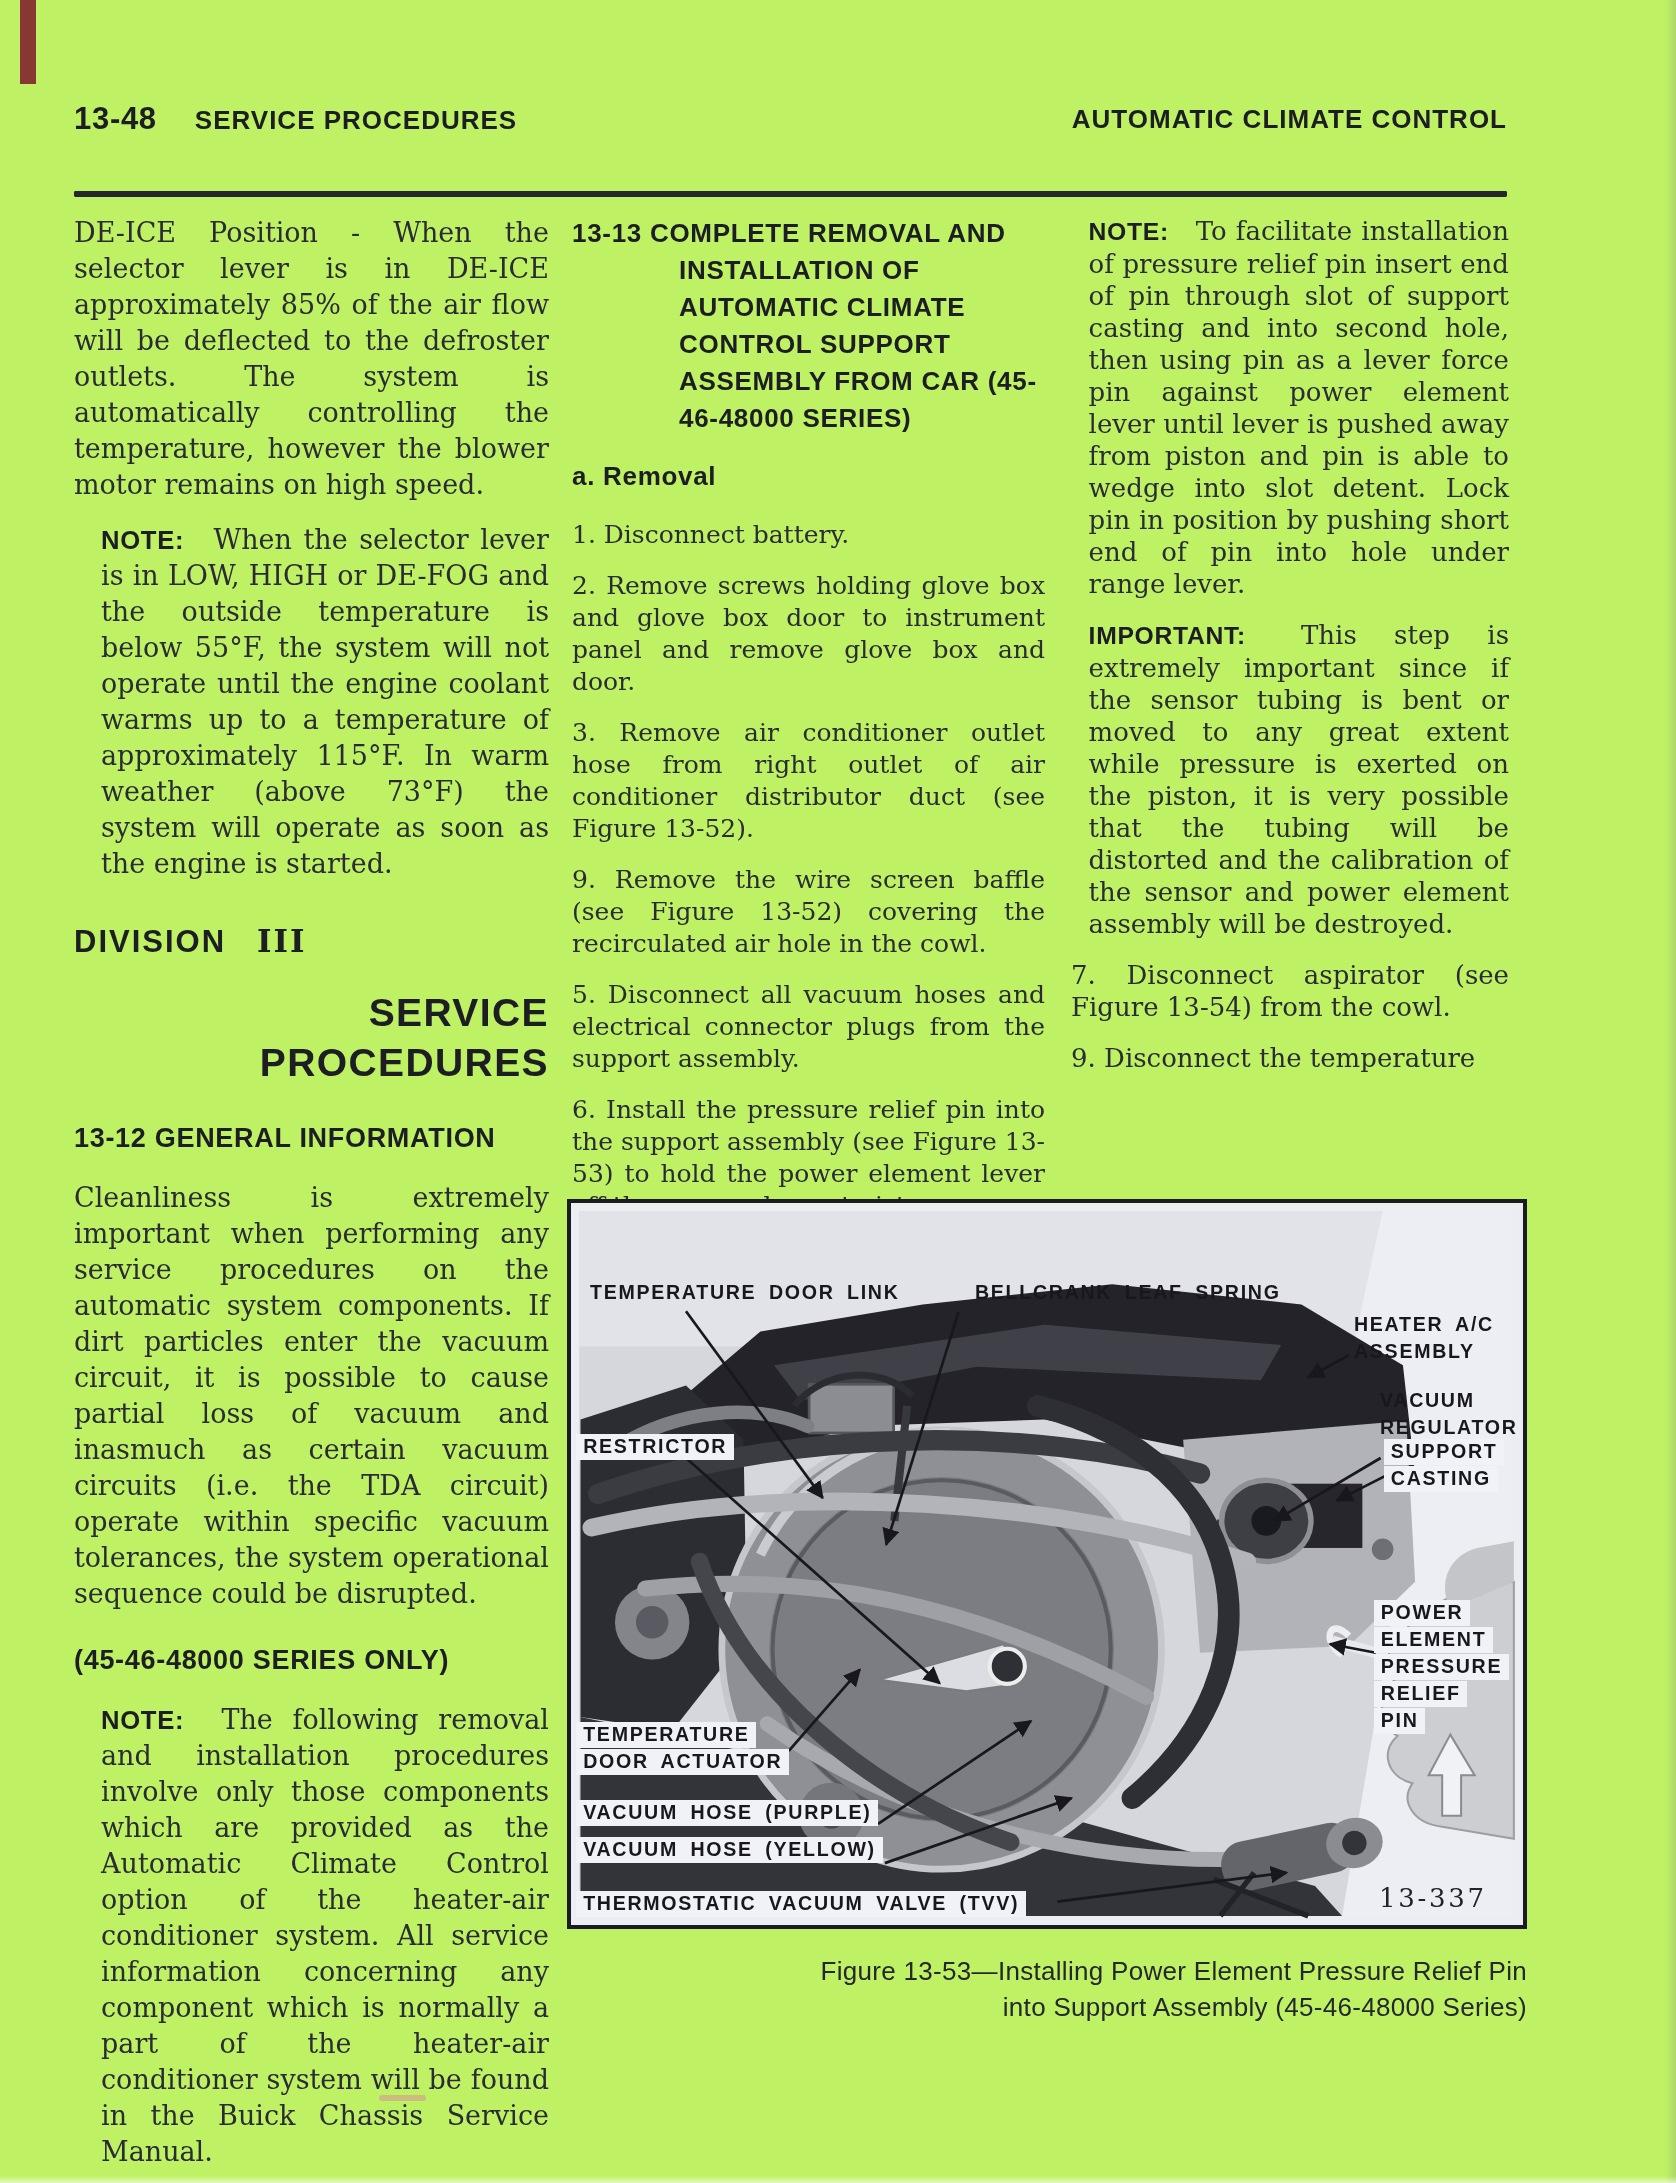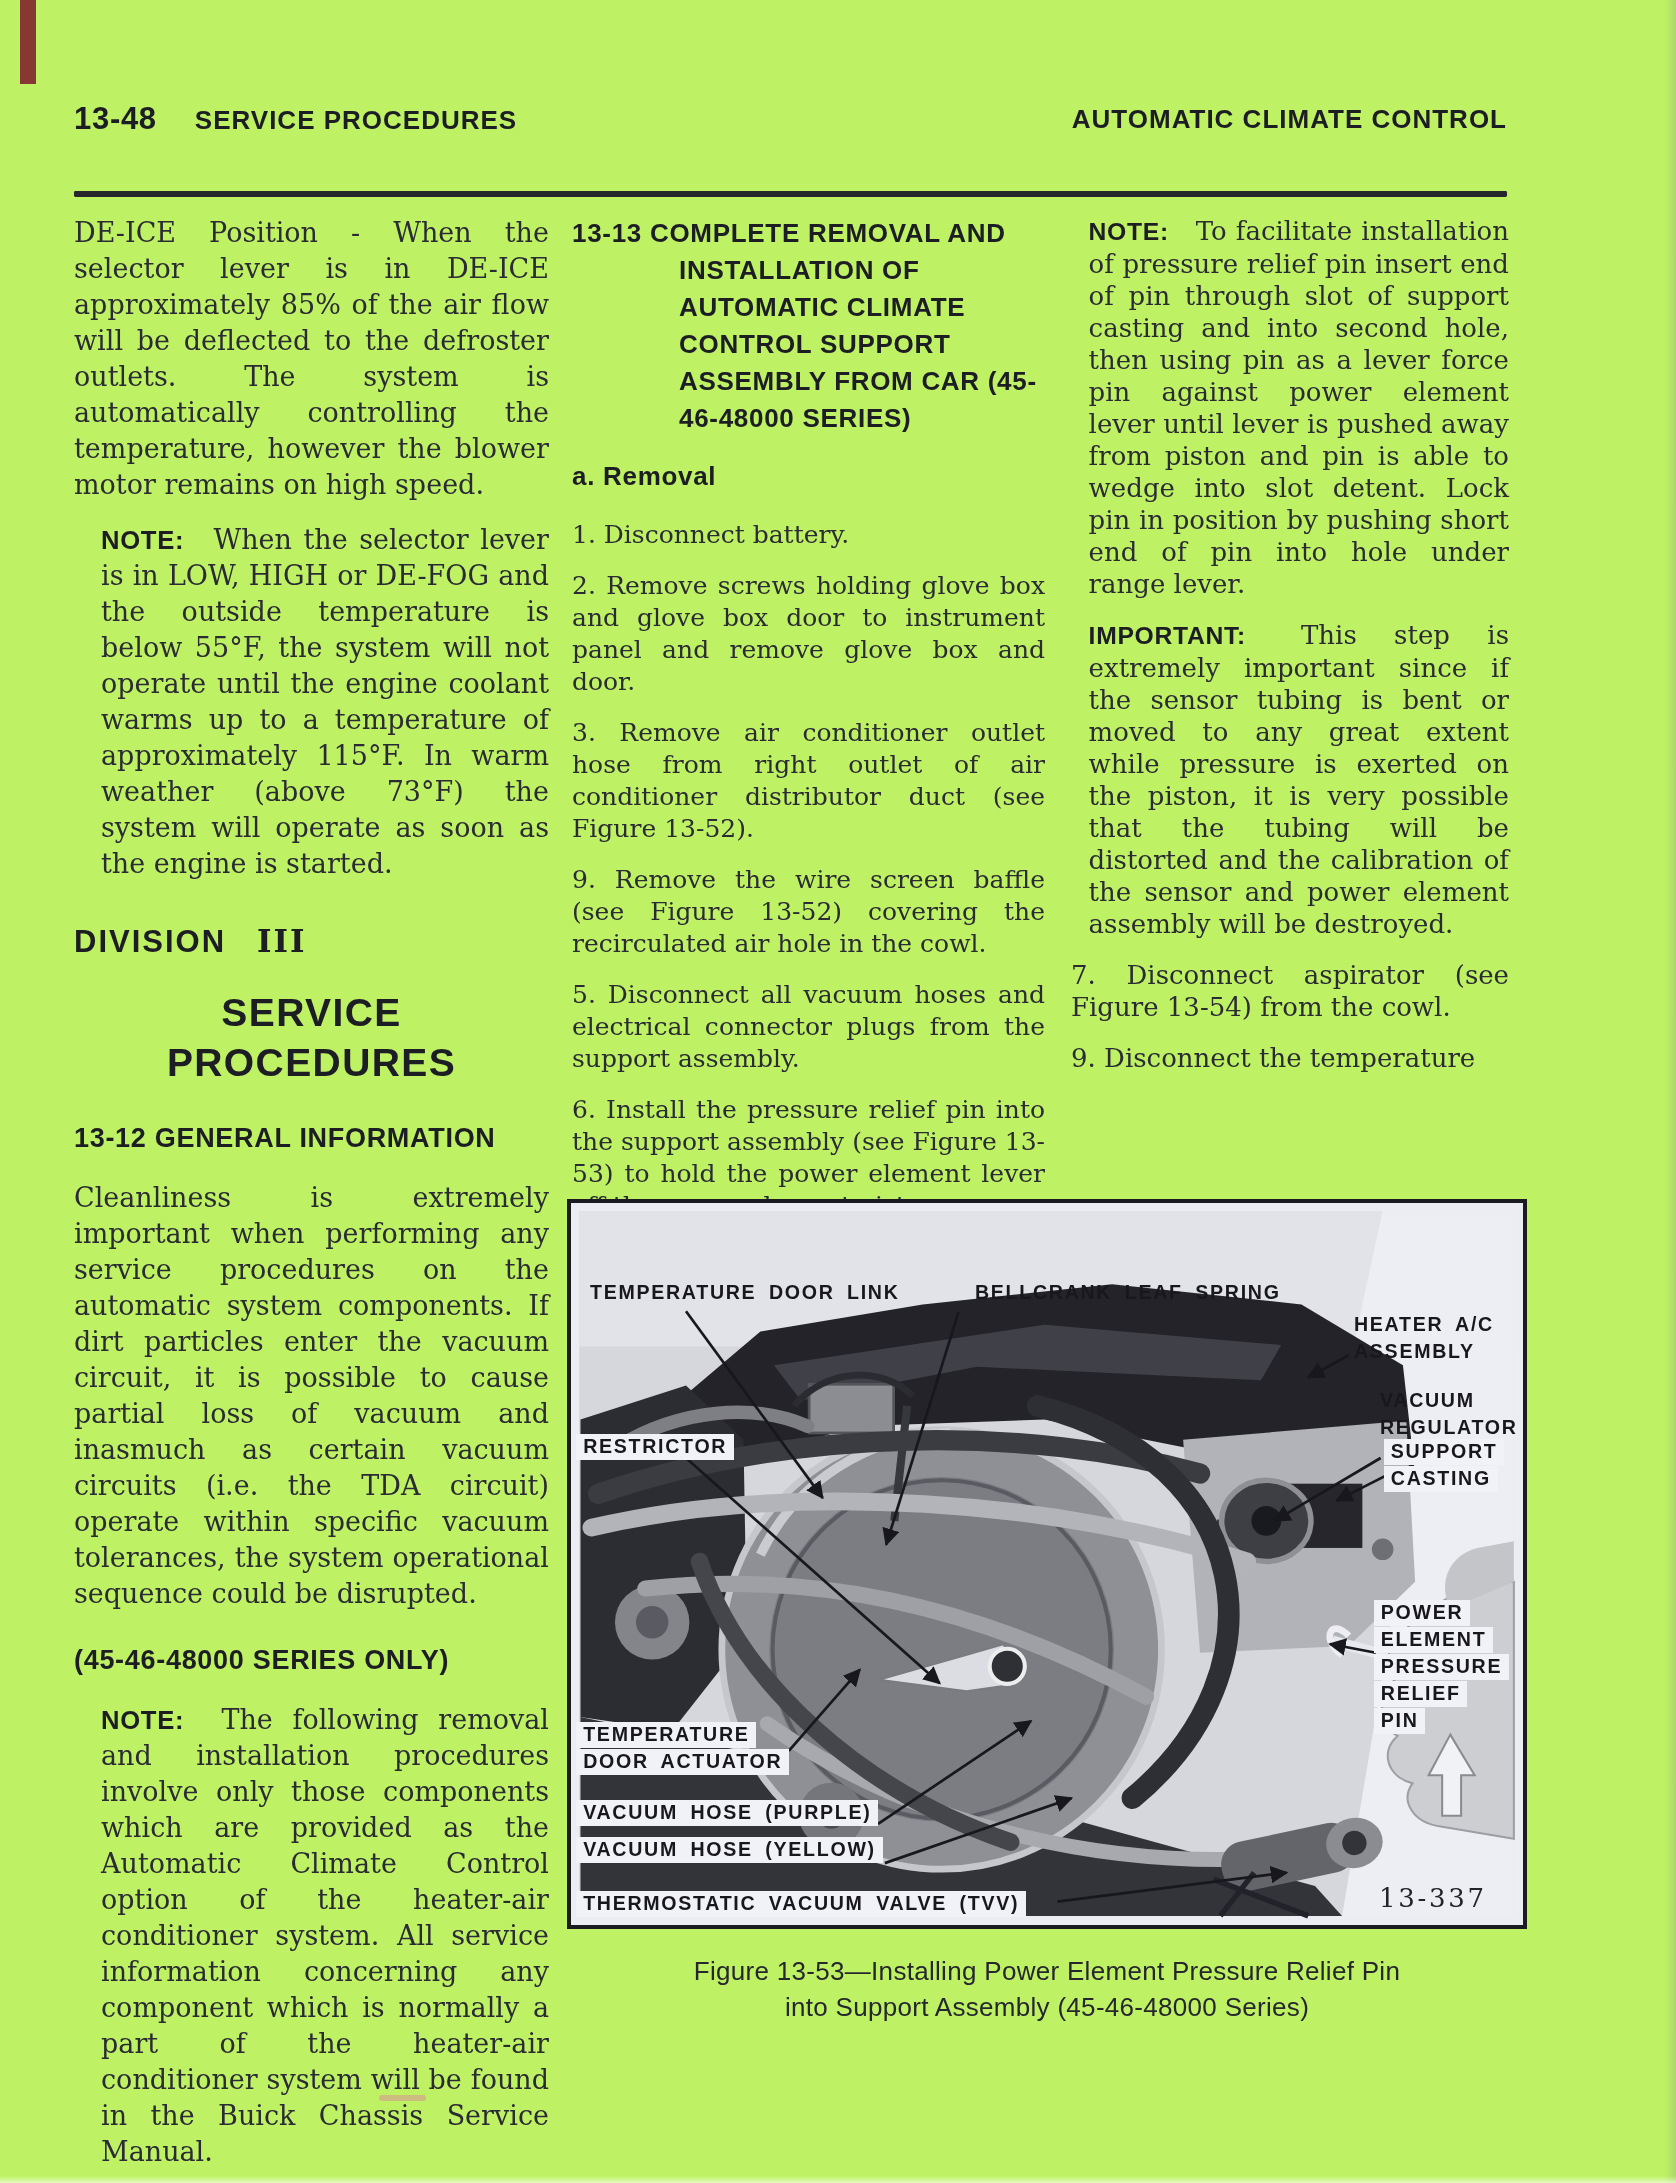--- a/index.html
+++ b/index.html
@@ -22,36 +22,36 @@
   .col{position:absolute;top:215px;text-align:justify;}
   .col1{left:74px;width:475px;font-size:27px;line-height:36px;}
   .col2{left:572px;width:473px;font-size:25px;line-height:32px;}
   .col3{left:1071px;width:438px;font-size:26px;line-height:32px;}
   p{margin:0 0 19px 0;}
   .note{margin-left:27px;}
   .col3 .note{margin-left:17.6px;}
   .notelabel{font-family:"Liberation Sans",sans-serif;font-weight:700;font-size:.95em;letter-spacing:0.7px;color:#1d1d24;margin-right:17.6px;}
   .division{margin:41px 0 28px 0;font-family:"Liberation Sans",sans-serif;font-weight:700;font-size:31px;letter-spacing:2px;color:#1d1d24;text-align:left;}
   .division .numeral{font-family:"DejaVu Serif",serif;margin-left:31px;}
-  .section-h{margin:0 0 32px 0;font-family:"Liberation Sans",sans-serif;font-weight:700;font-size:39px;line-height:50px;letter-spacing:1.4px;color:#1d1d24;white-space:pre-line;text-align:center;}
+  .section-h{margin:0 0 32px 0;font-family:"Liberation Sans",sans-serif;font-weight:700;font-size:39px;line-height:50px;letter-spacing:1.4px;color:#1d1d24;white-space:pre-line;text-align:right;}
   .sub-h{margin:0 0 24px 0;font-family:"Liberation Sans",sans-serif;font-weight:700;font-size:27px;letter-spacing:0.7px;color:#1d1d24;text-align:left;}
   .series-h{margin-top:30px;}
   .proc-h{margin:0 0 23px 0;font-family:"Liberation Sans",sans-serif;font-weight:700;font-size:26px;line-height:37px;letter-spacing:0.7px;color:#1d1d24;
           padding-left:107px;text-indent:-107px;text-align:left;}
   .removal-h{margin:17.6px 0 27px 0;font-family:"Liberation Sans",sans-serif;font-weight:700;font-size:26px;letter-spacing:0.7px;color:#1d1d24;text-align:left;}
 
   
   .fig{position:absolute;left:567px;top:1199px;width:960px;height:730px;border:4.7px solid #1b1b21;box-sizing:border-box;background:#ecedf2;}
   .fig svg{position:absolute;left:0;top:0;}
   .callout{position:absolute;font-family:"Liberation Sans",sans-serif;font-weight:700;font-size:19.6px;line-height:27px;
            letter-spacing:1.7px;word-spacing:5.4px;color:#17171d;}
   .callout .bx{background:#f1f2f7;padding:1.4px 6.8px 2.7px 6.8px;-webkit-box-decoration-break:clone;box-decoration-break:clone;}
   .photo-id{position:absolute;left:808px;top:680px;font-family:"DejaVu Serif",serif;font-size:26px;letter-spacing:2.7px;color:#23232a;}
 
-  .caption{position:absolute;left:567px;top:1953px;width:960px;text-align:center;
+  .caption{position:absolute;left:567px;top:1953px;width:960px;text-align:right;
            font-family:"Liberation Sans",sans-serif;font-weight:400;font-size:26px;line-height:36px;letter-spacing:0.3px;color:#26262d;}
 </style>
 </head>
 <body>
 
 <div class="page">
 
   <div class="artifact-red"></div>
   <div class="artifact-smear"></div>
   <div class="edge-right"></div>

